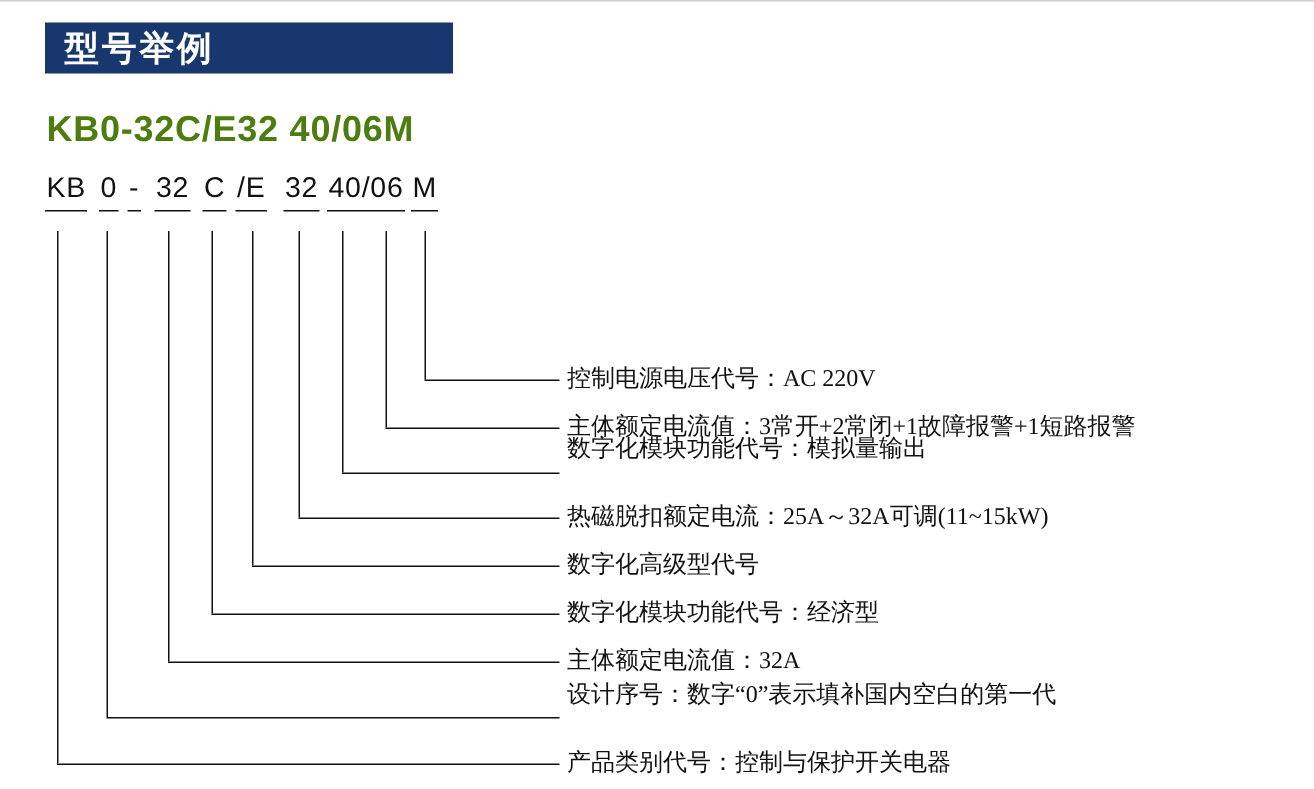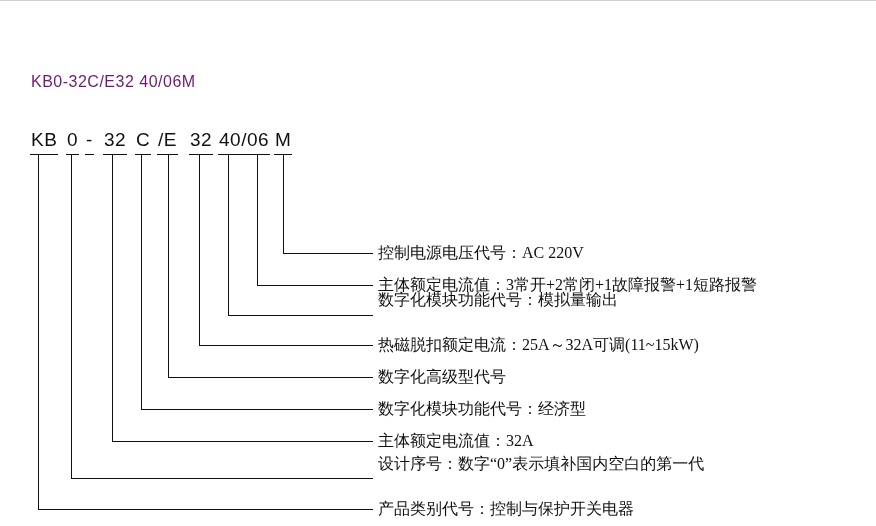--- a/index.html
+++ b/index.html
@@ -28,27 +28,28 @@
   .title-text {
     color: #ffffff;
     font-size: 23px;
     font-weight: bold;
     letter-spacing: 2px;
   }
   .model-display {
     position: absolute;
     left: 31px;
     top: 72px;
-    font-size: 16px;
+    font-size: 24px;
     letter-spacing: 0.5px;
-    color: #701a75;
+    color: #4d7c0f;
+    font-weight: bold;
   }
   .seg {
     position: absolute;
-    top: 128px;
+    top: 114px;
     font-size: 19px;
     letter-spacing: 0.5px;
     color: #111;
     border-bottom: 1px solid #111;
     padding: 0 1px 3px 1px;
     white-space: nowrap;
   }
   .vline { position: absolute; width: 1px; background: #111; }
   .hline { position: absolute; height: 1px; background: #111; }
   .callout {
@@ -59,20 +60,23 @@
     color: #111;
     white-space: nowrap;
     font-family: Liberation Serif, serif;
   }
 </style>
 </head>
 <body>
 
 <div class="page">
 
+  <div class="title-bar">
+    <span class="title-text">型号举例</span>
+  </div>
 
   <div class="model-display">KB0-32C/E32 40/06M</div>
 
   <div>
     <span class="seg" style="left:30px">KB</span>
     <span class="seg" style="left:66px">0</span>
     <span class="seg" style="left:85px">-</span>
     <span class="seg" style="left:103px">32</span>
     <span class="seg" style="left:135px">C</span>
     <span class="seg" style="left:157px">/E</span>

